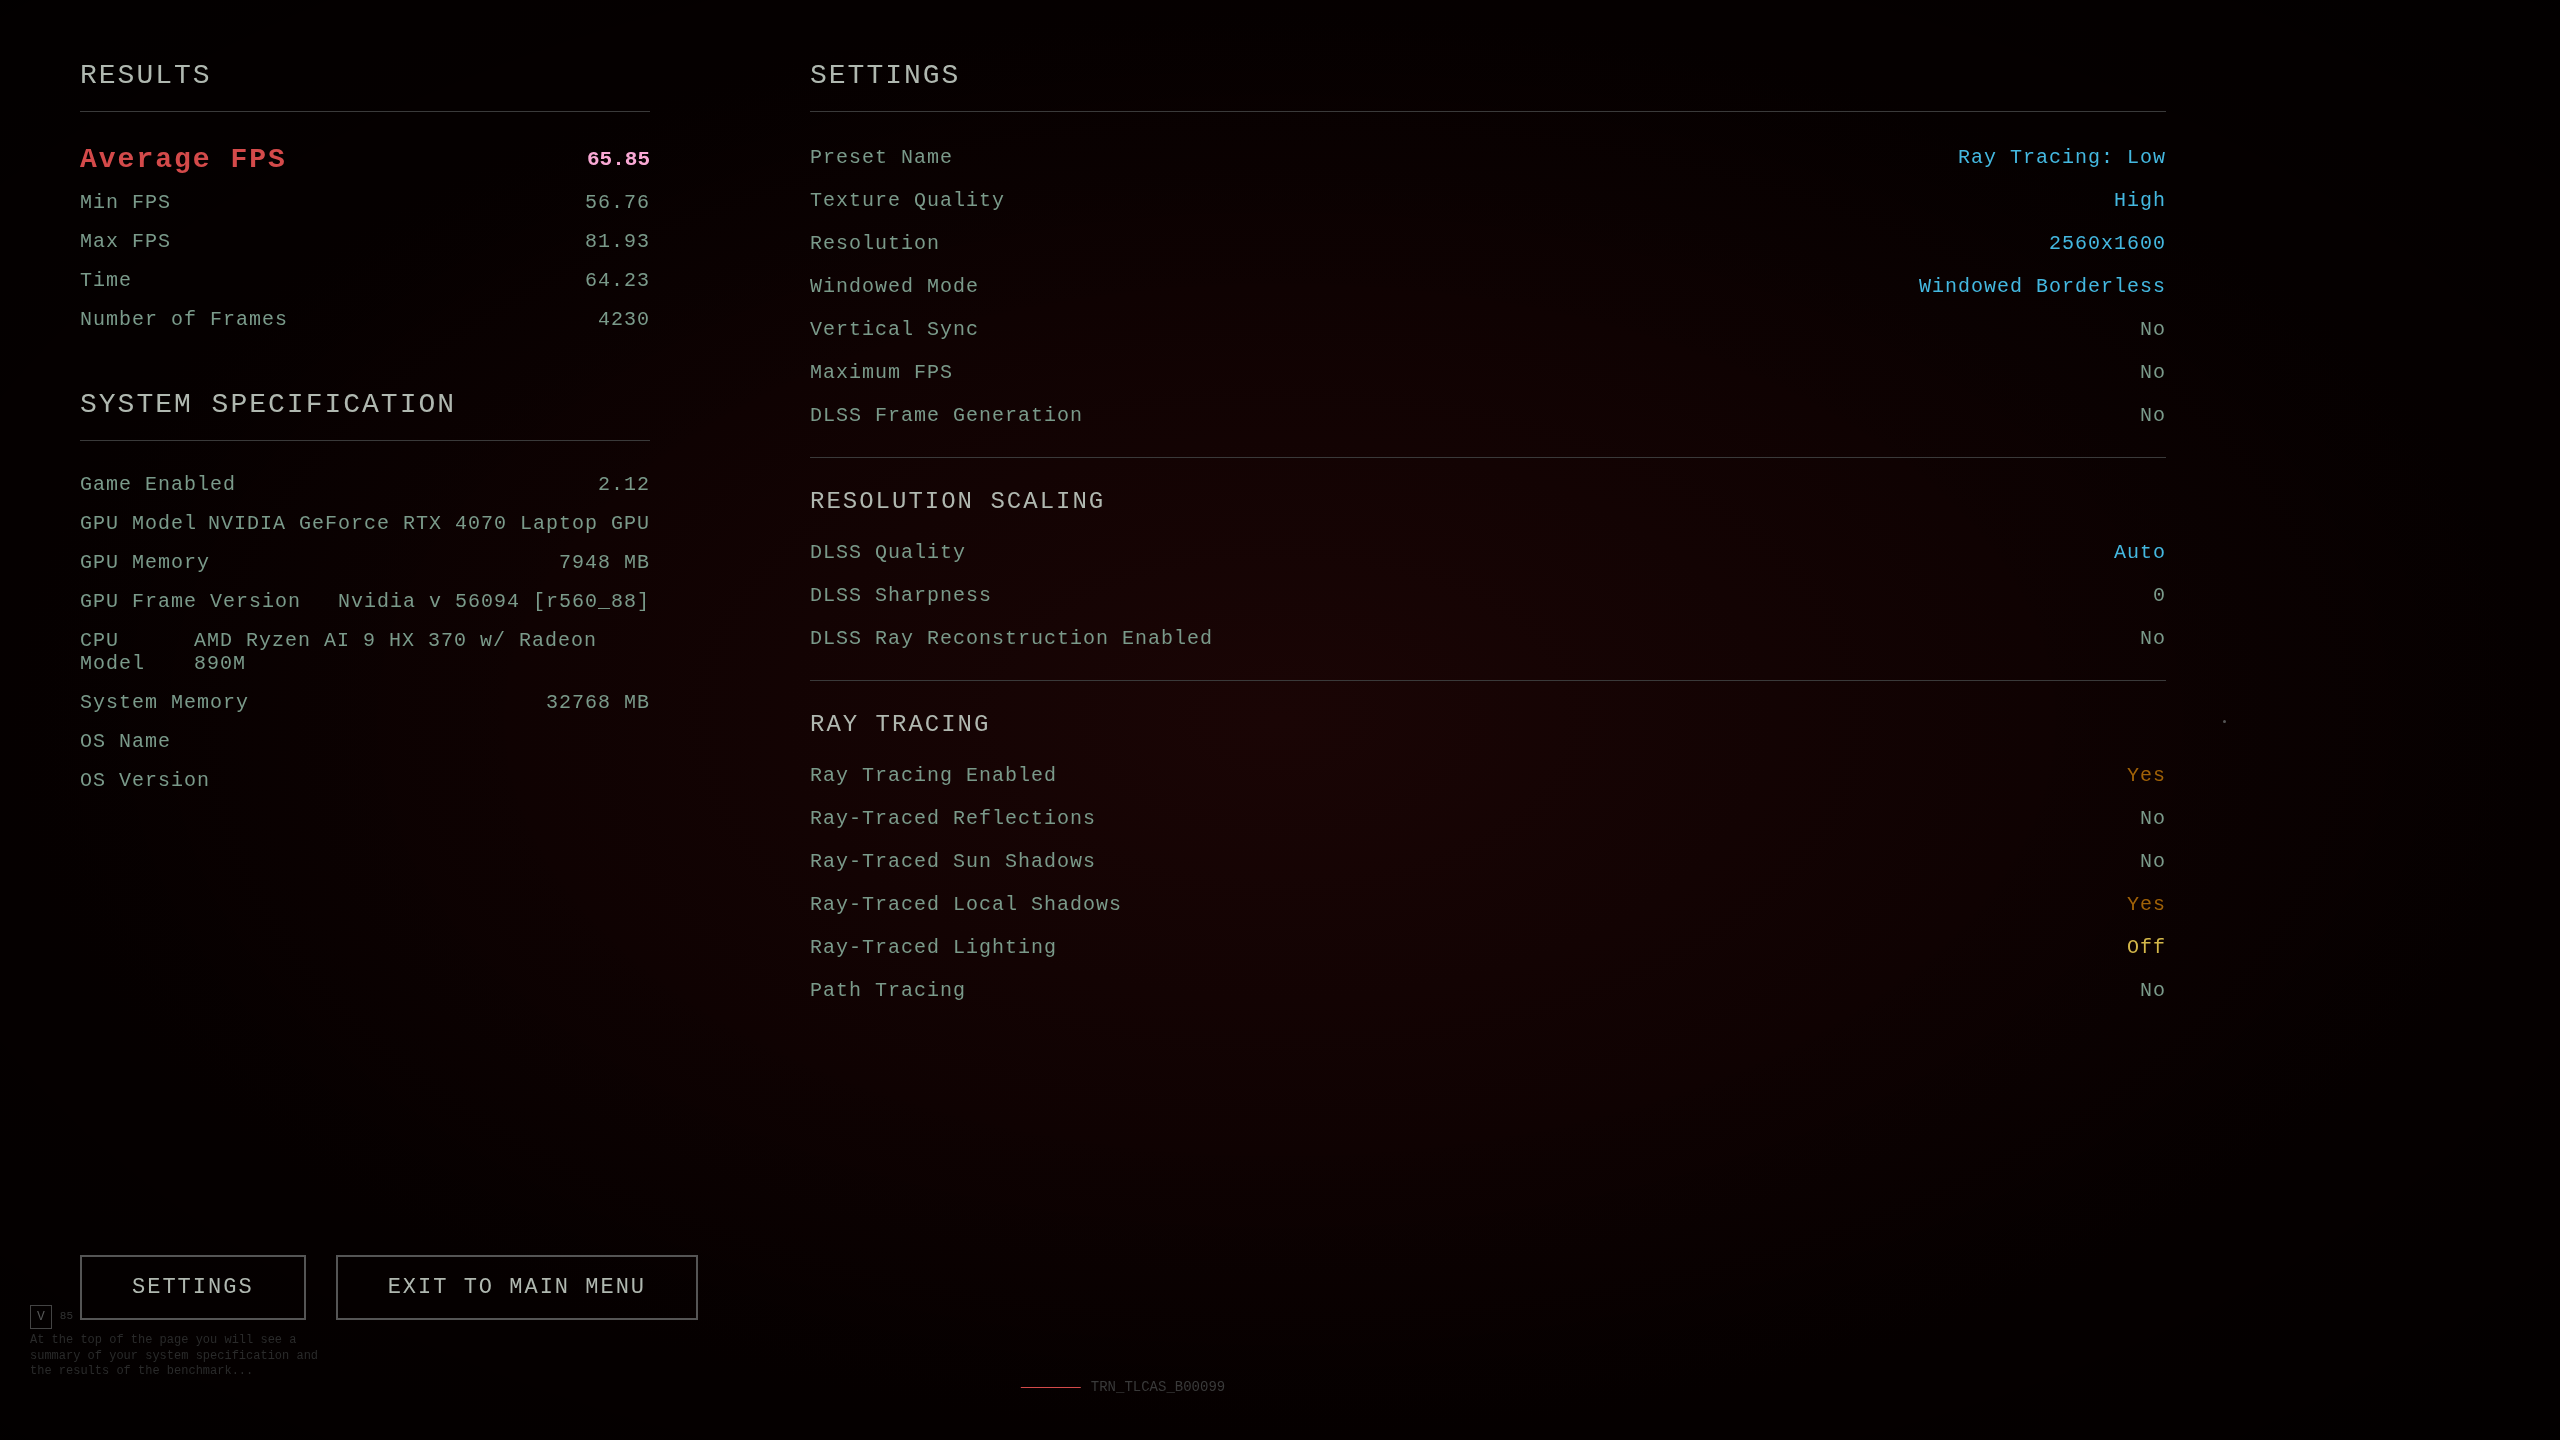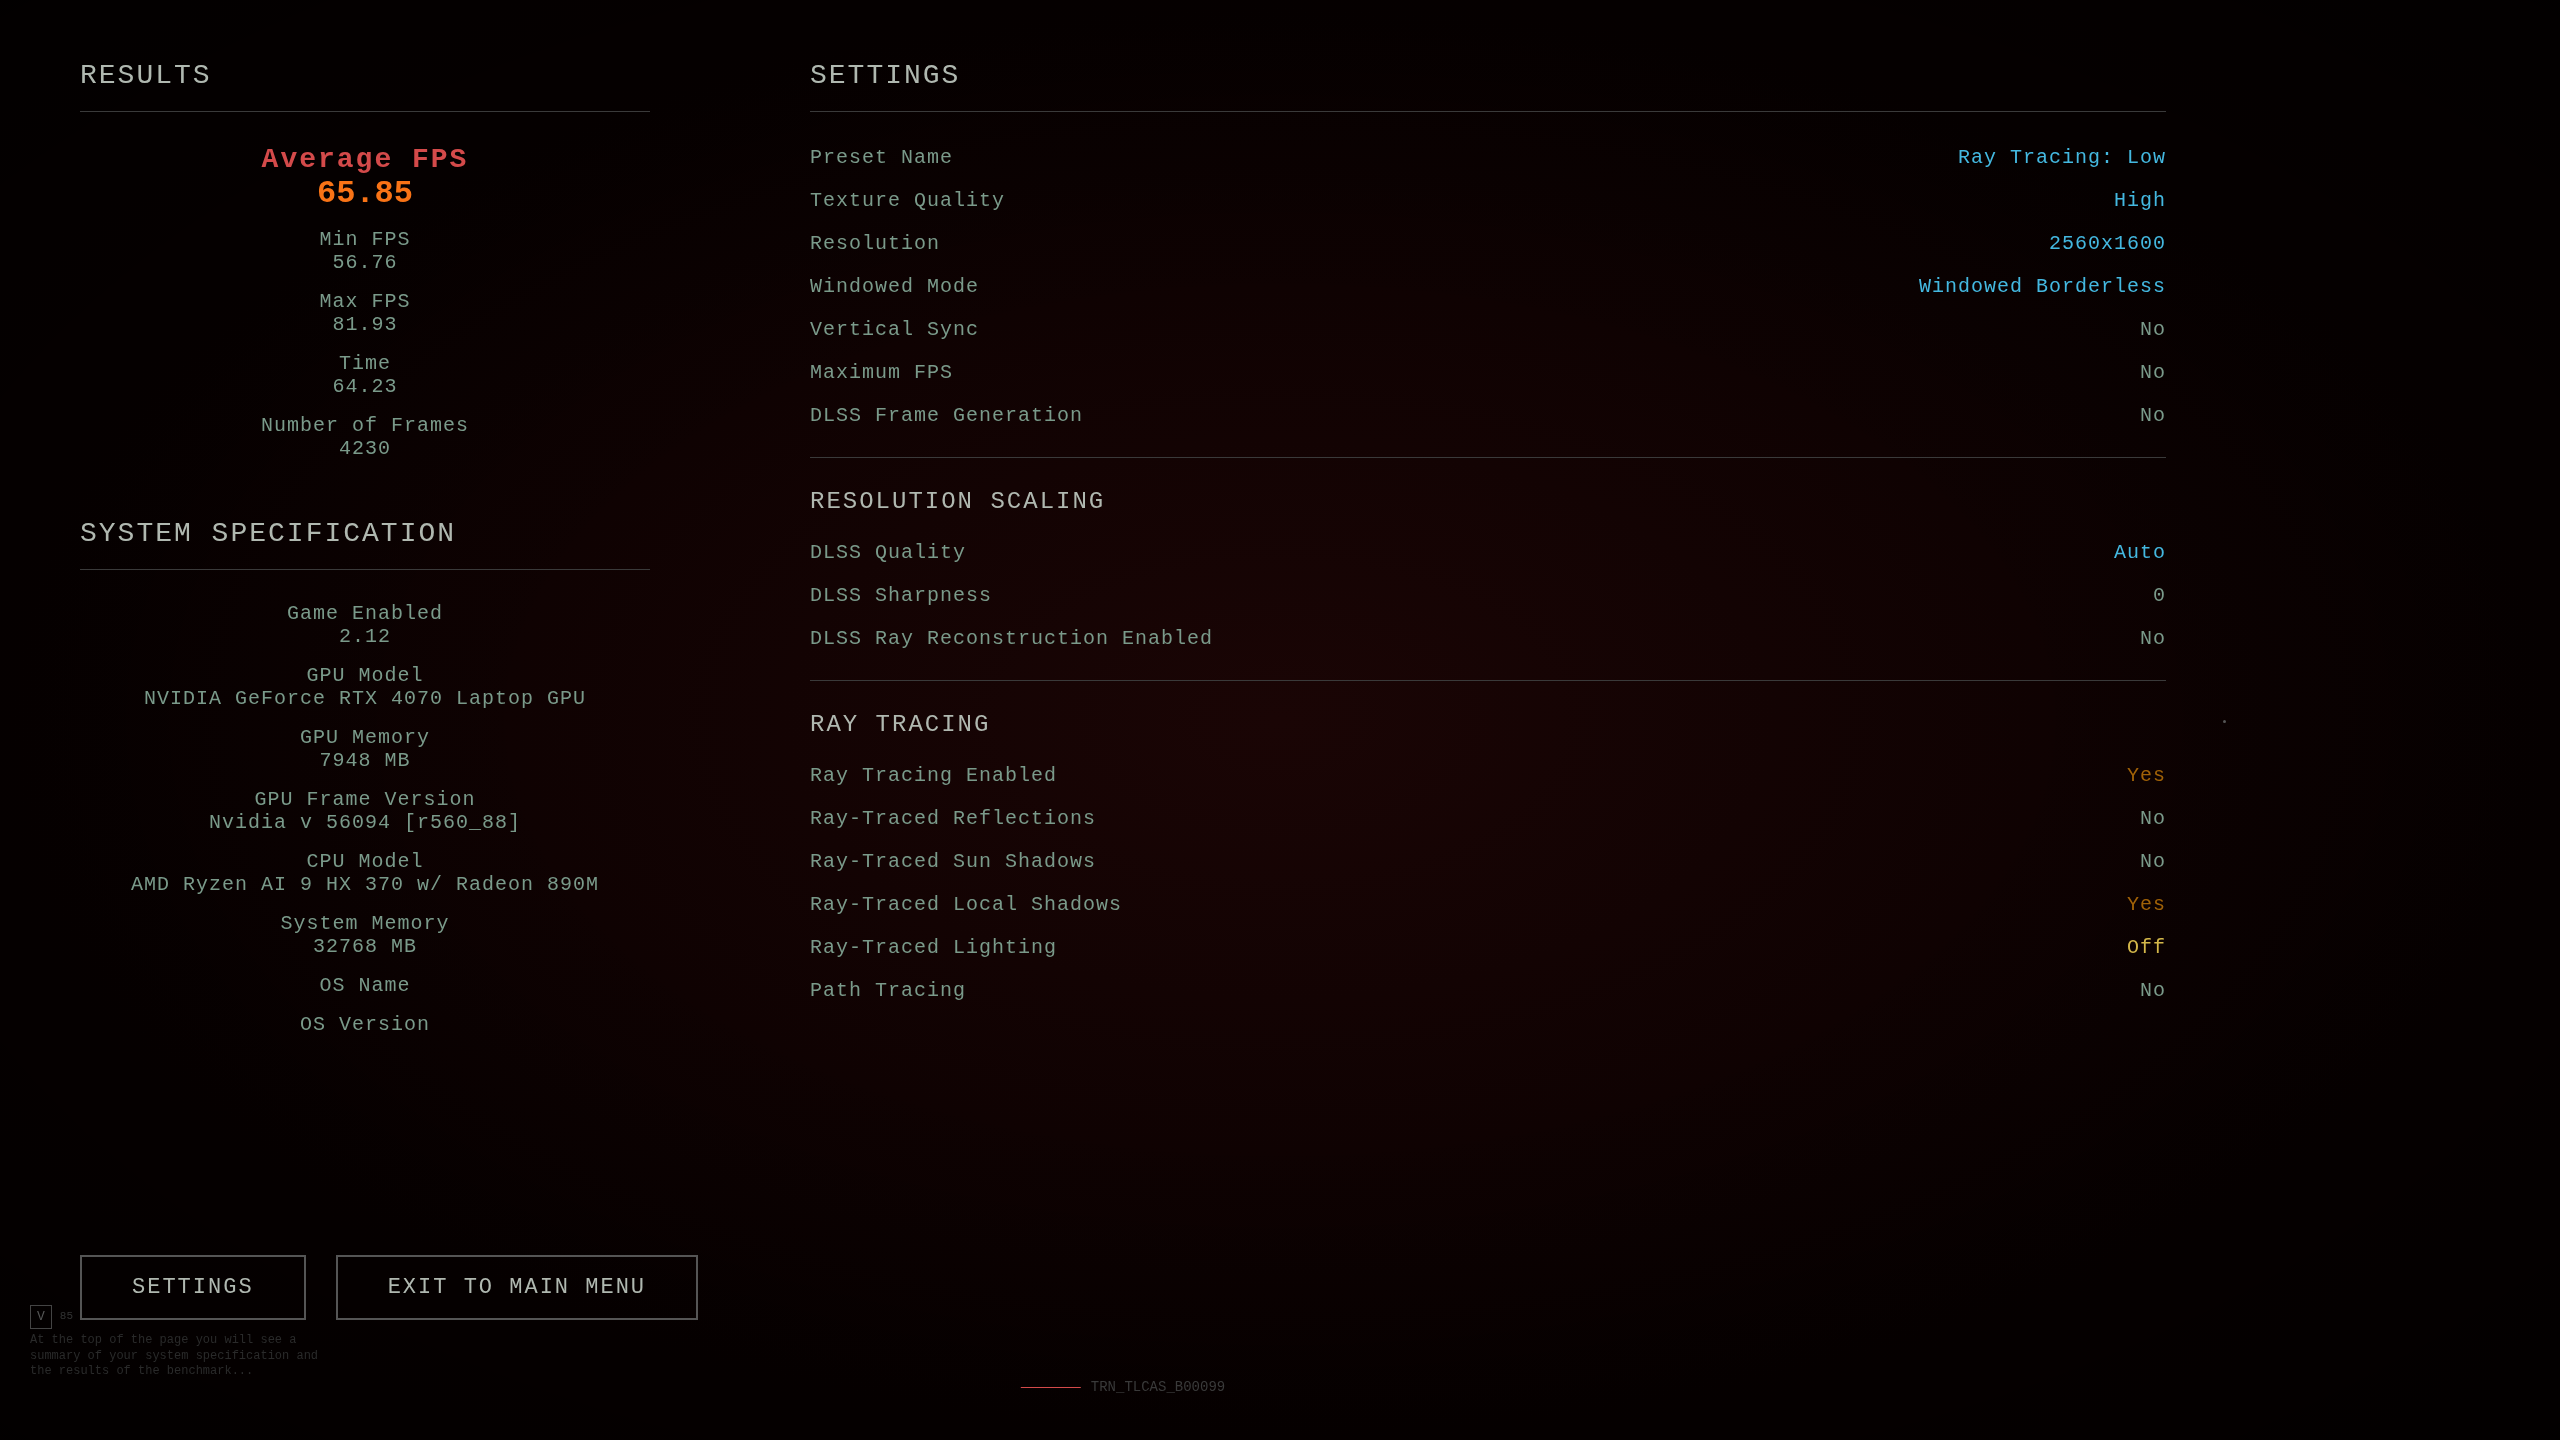--- a/index.html
+++ b/index.html
@@ -65,21 +65,20 @@
       background: #3a3a3a;
       margin-bottom: 24px;
     }
 
     
     .data-row {
       display: flex;
       justify-content: space-between;
       align-items: center;
       padding: 8px 0;
-      flex-direction: column;
     }
 
     .data-row .label {
       font-size: 20px;
       color: #7a9a8a;
       letter-spacing: 1px;
     }
 
     .data-row .value {
       font-size: 20px;
@@ -88,22 +87,22 @@
     }
 
     .average-fps-label {
       font-size: 28px;
       color: #d44a4a;
       font-weight: bold;
       letter-spacing: 2px;
     }
 
     .average-fps-value {
-      font-size: 32px;
-      color: #f97316;
+      font-size: 21px;
+      color: #f9a8d4;
       font-weight: bold;
     }
 
     
     .system-spec-section {
       margin-top: 50px;
     }
 
     
     .settings-row {

